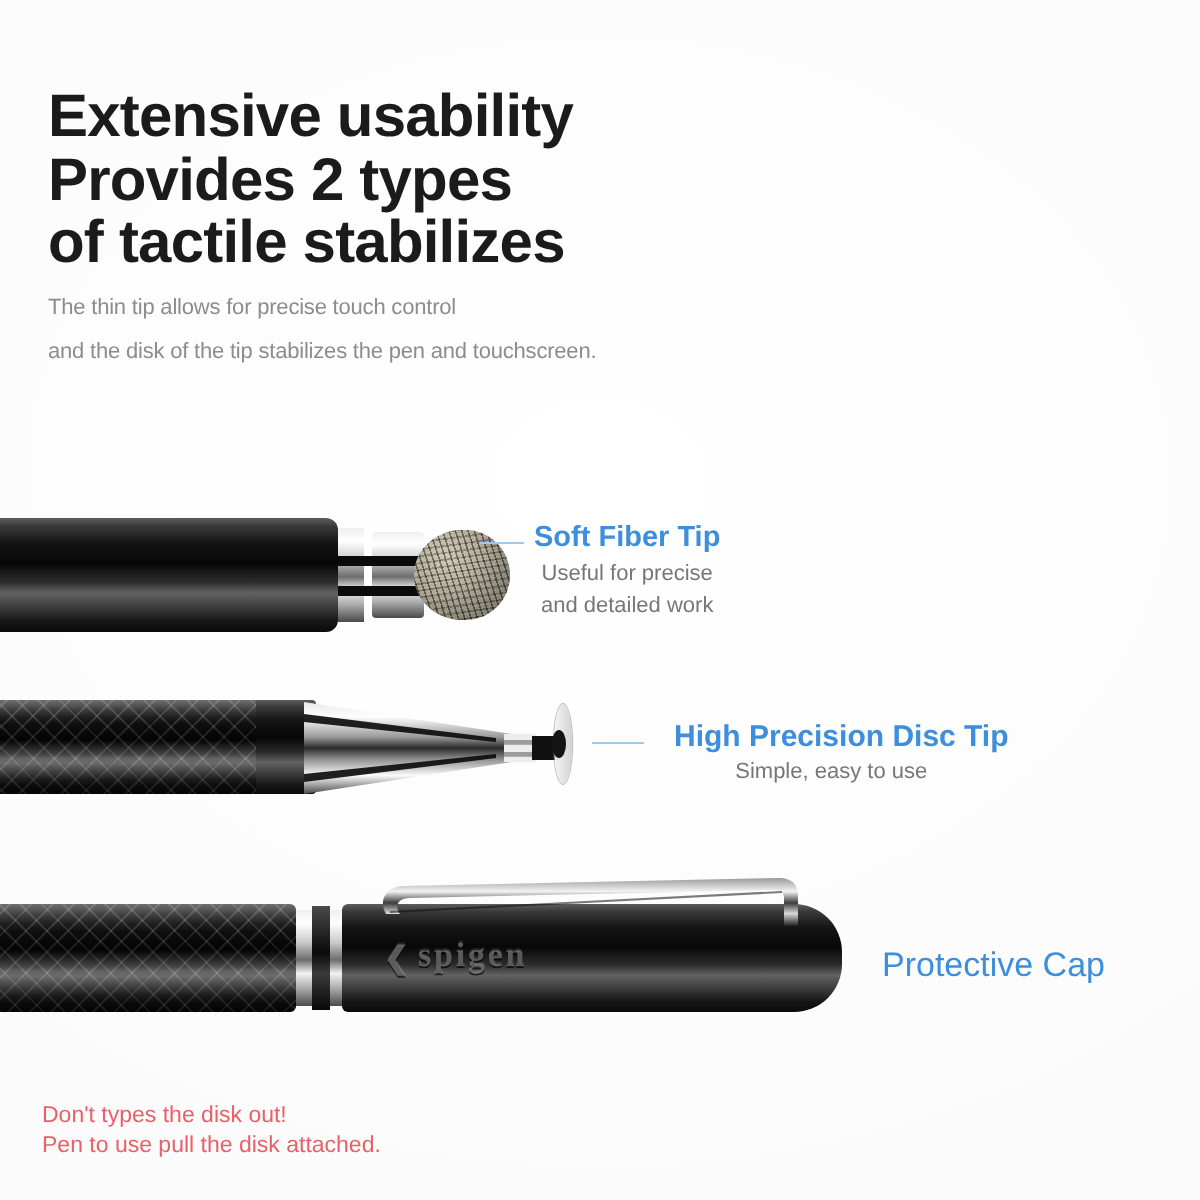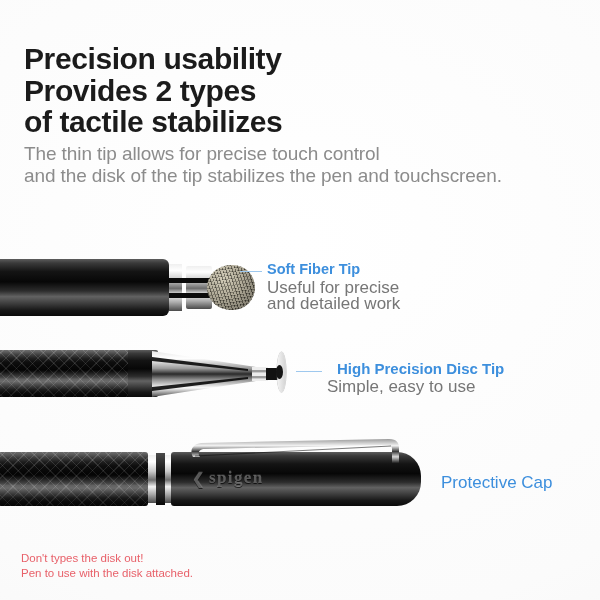--- a/index.html
+++ b/index.html
@@ -36,44 +36,45 @@
     letter-spacing: -0.4px;
   }
   .headline-line { display: block; white-space: nowrap; }
 
   .subhead {
     position: absolute;
     left: 24px;
     top: 143px;
     width: 560px;
     color: #8c8c8c;
-    font-size: 19px;
+    font-size: 11px;
     line-height: 22px;
     font-weight: normal;
     letter-spacing: -0.1px;
   }
   .subhead-line { display: block; white-space: nowrap; }
 
   
   .callout { position: absolute; }
   .callout-title {
     color: #3d8fdd;
     font-size: 14.5px;
     font-weight: bold;
     line-height: 17px;
     white-space: nowrap;
   }
   .callout-title.big { font-size: 15px; margin-left: 10px; }
   .callout-title.cap { font-size: 17px; font-weight: normal; }
   .callout-sub {
     color: #767676;
-    font-size: 17px;
+    font-size: 11px;
     line-height: 15.5px;
     font-weight: normal;
     margin-top: 2px;
+    text-align: center;
   }
   .callout-sub span { display: block; white-space: nowrap; }
 
   .leader {
     position: absolute;
     height: 1px;
     background: #9ec8ee;
   }
 
   
@@ -184,21 +185,21 @@
     margin-right: 3px;
     font-size: 15px;
   }
 </style>
 </head>
 <body>
 
 <div class="page">
 
   <div class="headline">
-    <span class="headline-line">Precision usability</span>
+    <span class="headline-line">Extensive usability</span>
     <span class="headline-line">Provides 2 types</span>
     <span class="headline-line">of tactile stabilizes</span>
   </div>
 
   <div class="subhead">
     <span class="subhead-line">The thin tip allows for precise touch control</span>
     <span class="subhead-line">and the disk of the tip stabilizes the pen and touchscreen.</span>
   </div>
 
   <div class="pen">
@@ -296,16 +297,16 @@
       <span class="logo-mark">❮</span><span>spigen</span>
     </div>
   </div>
 
   <div class="callout" style="left:441px; top:474px;">
     <div class="callout-title cap">Protective Cap</div>
   </div>
 
   <div class="warning">
     <span>Don't types the disk out!</span>
-    <span>Pen to use with the disk attached.</span>
+    <span>Pen to use pull the disk attached.</span>
   </div>
 
 </div>
 
 </body></html>

